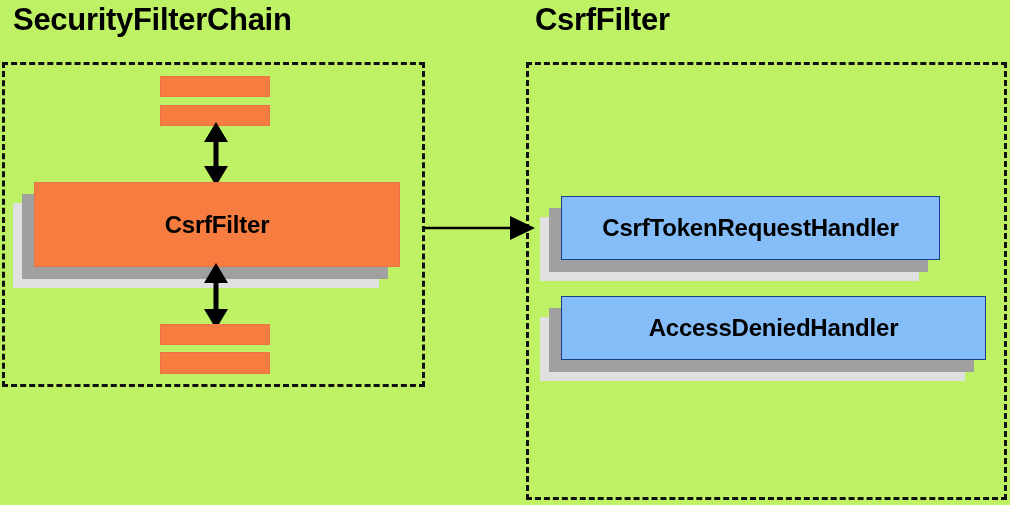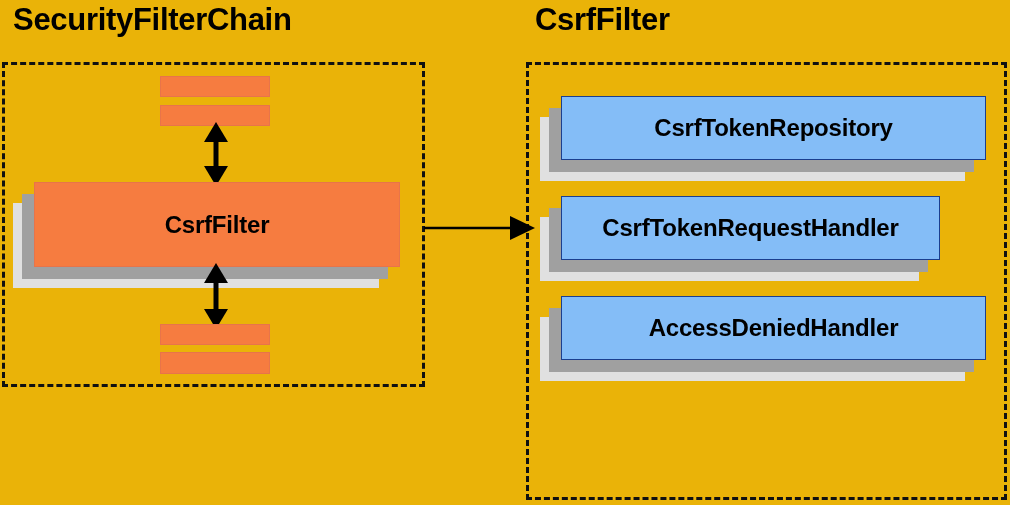--- a/index.html
+++ b/index.html
@@ -7,21 +7,21 @@
     padding: 0;
     background: #ffffff;
   }
   body {
     font-family: "Liberation Sans", sans-serif;
   }
   #canvas {
     position: relative;
     width: 1010px;
     height: 505px;
-    background: #eab308;
+    background: #bef264;
     overflow: hidden;
   }
 
   
   .panel-title {
     position: absolute;
     font-family: "Liberation Sans", sans-serif;
     font-weight: bold;
     font-size: 31px;
     line-height: 34px;
@@ -156,25 +156,20 @@
   </svg>
 
   <div id="bar-bottom-1" class="filter-bar"></div>
   <div id="bar-bottom-2" class="filter-bar"></div>
 
   <svg id="arrow-right" class="arrow-svg" viewBox="0 0 115 36">
     <line x1="4" y1="18" x2="92" y2="18" stroke="#000000" stroke-width="2.5"></line>
     <polygon points="115,18 90,30 90,6" fill="#000000"></polygon>
   </svg>
 
-  <div id="node-csrftokenrepository" class="node blue">
-    <div class="shadow-light"></div>
-    <div class="shadow-dark"></div>
-    <div class="face">CsrfTokenRepository</div>
-  </div>
 
   <div id="node-csrftokenrequesthandler" class="node blue">
     <div class="shadow-light"></div>
     <div class="shadow-dark"></div>
     <div class="face">CsrfTokenRequestHandler</div>
   </div>
 
   <div id="node-accessdeniedhandler" class="node blue">
     <div class="shadow-light"></div>
     <div class="shadow-dark"></div>

